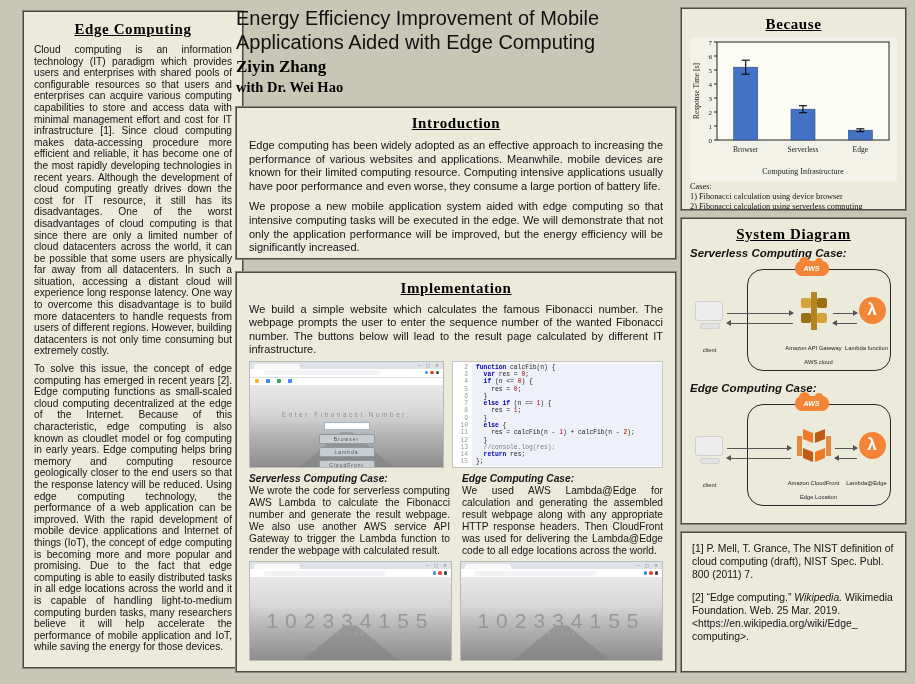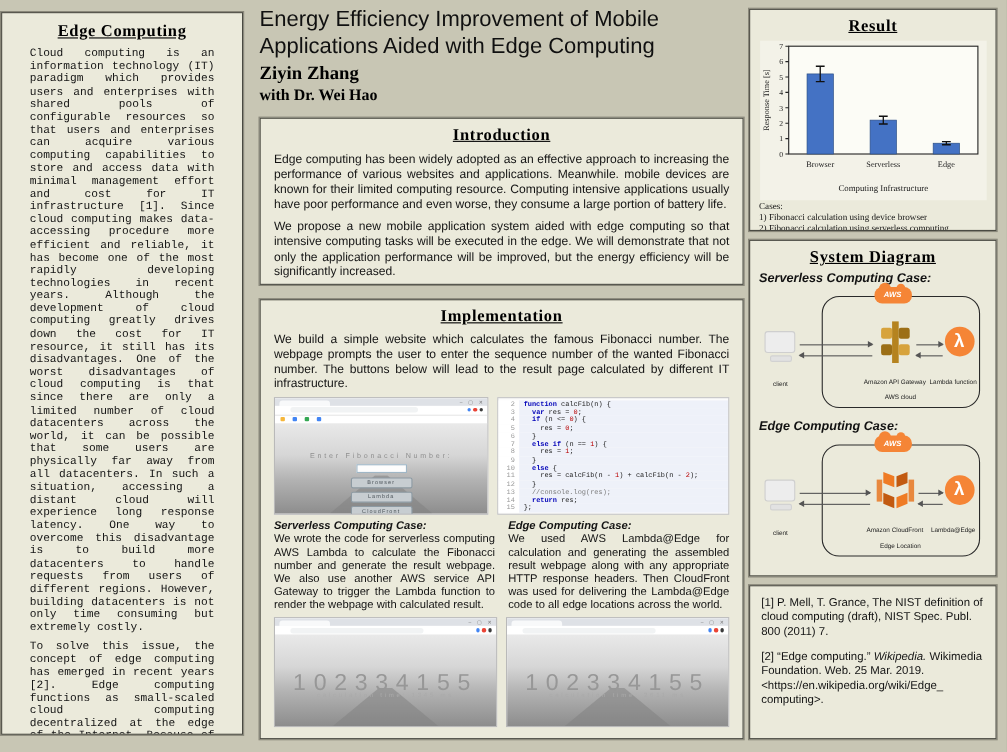--- a/index.html
+++ b/index.html
@@ -2,22 +2,22 @@
 <html><head>
 <meta charset="utf-8">
 <style>
   html,body{margin:0;padding:0;}
   body{font-family:"Liberation Sans",sans-serif;background:#b9b7a5;}
   .poster{position:relative;width:915px;height:684px;background:#c8c6b4;overflow:hidden;}
   .panel{position:absolute;background:#ebeadb;border:1px solid #4a4a42;box-shadow:0 0 0 1px #8a887a;box-sizing:border-box;overflow:hidden;}
   .phead{font-family:"Liberation Serif",serif;font-weight:bold;font-size:15px;text-align:center;text-decoration:underline;letter-spacing:.6px;color:#000;margin:5px 0 4px;}
   .body-text{color:#141414;text-align:justify;}
   
-  #left-panel{left:1px;top:11px;width:220px;height:657px;padding:4px 25px;}
-  #left-panel .body-text{font-size:10.2px;line-height:11.6px;margin:6px 0 0;font-family:Liberation Mono, monospace;}
+  #left-panel{left:23px;top:11px;width:220px;height:657px;padding:4px 10px;}
+  #left-panel .body-text{font-size:10.2px;line-height:11.6px;margin:6px 0 0;}
   
   #title-block{position:absolute;left:236px;top:6px;width:440px;}
   .main-title{font-size:20px;line-height:24px;color:#101010;}
   .author{font-family:"Liberation Serif",serif;font-weight:bold;font-size:17px;margin-top:3px;color:#000;}
   .advisor{font-family:"Liberation Serif",serif;font-weight:bold;font-size:14.5px;margin-top:2px;color:#000;}
   
   #intro-panel{left:236px;top:107px;width:440px;height:152px;padding:2px 12px;}
   #intro-panel .body-text{font-size:11px;line-height:13.6px;margin:7px 0 0;}
   #impl-panel{left:236px;top:272px;width:440px;height:400px;padding:2px 12px;}
   #impl-panel .body-text{font-size:11px;line-height:13.4px;margin:6px 0 4px;}
@@ -213,21 +213,21 @@
         <div class="foggy" style="top:15px;">
           <div class="road"></div>
           <div class="big-num">102334155</div>
           <div class="calc-cap">calculation time: 2611 ms</div>
         </div>
       </div>
     </div>
   </div>
 
   <div class="panel" id="result-panel">
-    <div class="phead">Result</div>
+    <div class="phead">Because</div>
     <div class="chart-wrap">
       <svg id="chart-svg" width="206" height="140">
           <rect x="26" y="5" width="172" height="98" fill="#fcfcf6" stroke="#222" stroke-width="1"></rect>
           <line x1="23" y1="103" x2="26" y2="103" stroke="#222" stroke-width="1"></line>
           <text x="21" y="105.5" text-anchor="end" class="tick">0</text>
           <line x1="23" y1="89" x2="26" y2="89" stroke="#222" stroke-width="1"></line>
           <text x="21" y="91.5" text-anchor="end" class="tick">1</text>
           <line x1="23" y1="75" x2="26" y2="75" stroke="#222" stroke-width="1"></line>
           <text x="21" y="77.5" text-anchor="end" class="tick">2</text>
           <line x1="23" y1="61" x2="26" y2="61" stroke="#222" stroke-width="1"></line>

